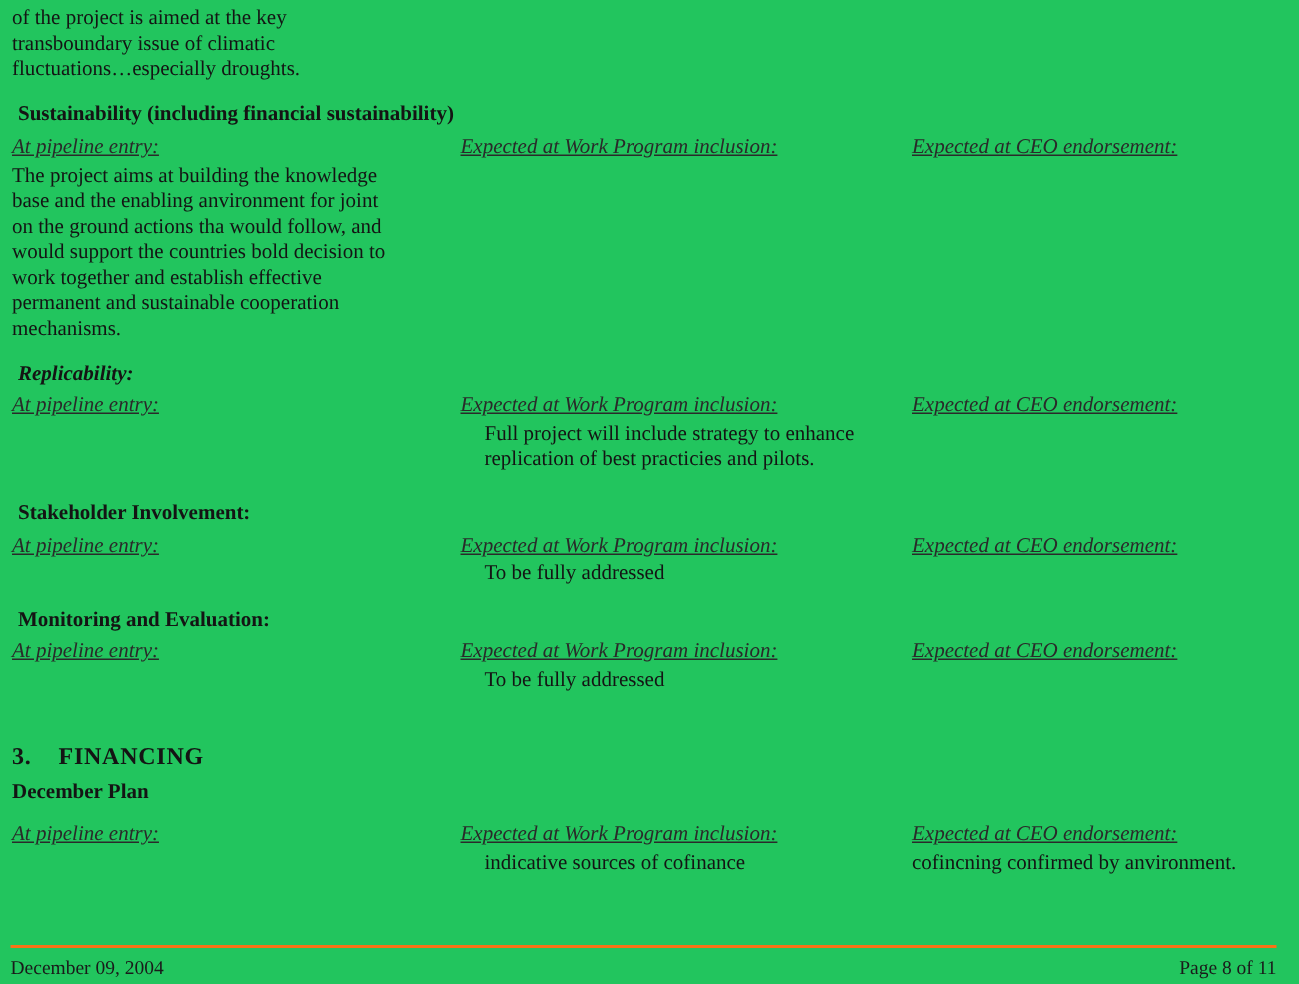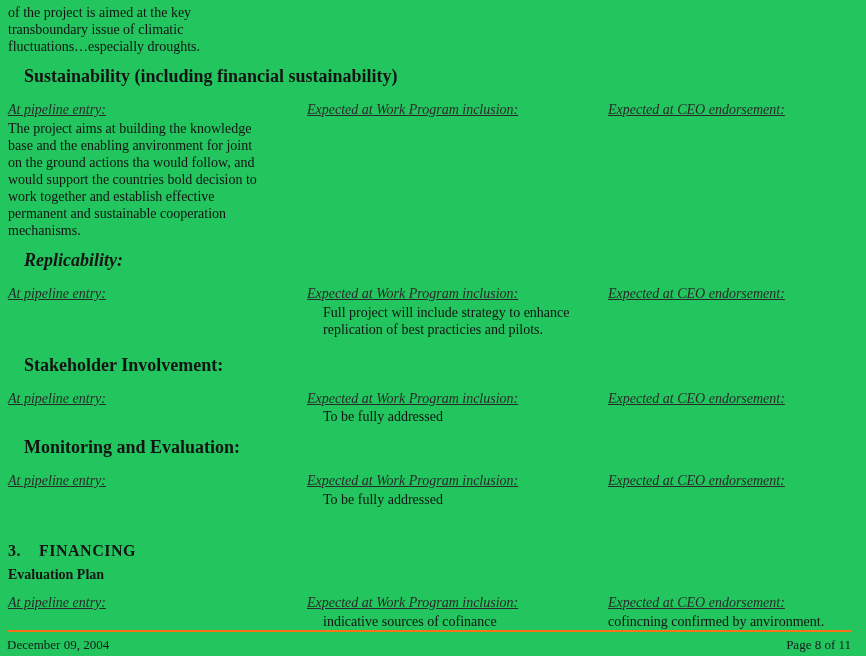--- a/index.html
+++ b/index.html
@@ -19,22 +19,22 @@
     box-sizing: border-box;
     padding: 4px 10px 0 8px;
     overflow: hidden;
   }
   p { margin: 0; }
   .intro {
     max-width: 232px;
   }
   .section-title {
     font-weight: bold;
-    margin: 16px;
-    font-size: 18px;
+    margin: 4px;
+    font-size: 14px;
     line-height: 17px;
   }
   .mt-sustain  { margin-top: 13px; }
   .mt-replic   { margin-top: 13px; font-style: italic; }
   .mt-stake    { margin-top: 19px; }
   .mt-monitor  { margin-top: 14px; }
   .row {
     display: grid;
     grid-template-columns: 299px 301px 1fr;
   }
@@ -151,21 +151,21 @@
     <div class="cell">
       <span class="col-header">Expected at CEO endorsement:</span>
       <p class="cell-text w-right"></p>
     </div>
   </div>
 
   <div class="financing-heading">
     <span>3.</span>
     <span>FINANCING</span>
   </div>
-  <div class="financing-sub">Evaluation Plan</div>
+  <div class="financing-sub">December Plan</div>
   <div class="row row-finance">
     <div class="cell">
       <span class="col-header">At pipeline entry:</span>
       <p class="cell-text w-left"></p>
     </div>
     <div class="cell">
       <span class="col-header">Expected at Work Program inclusion:</span>
       <p class="cell-text w-mid">indicative sources of cofinance</p>
     </div>
     <div class="cell">

